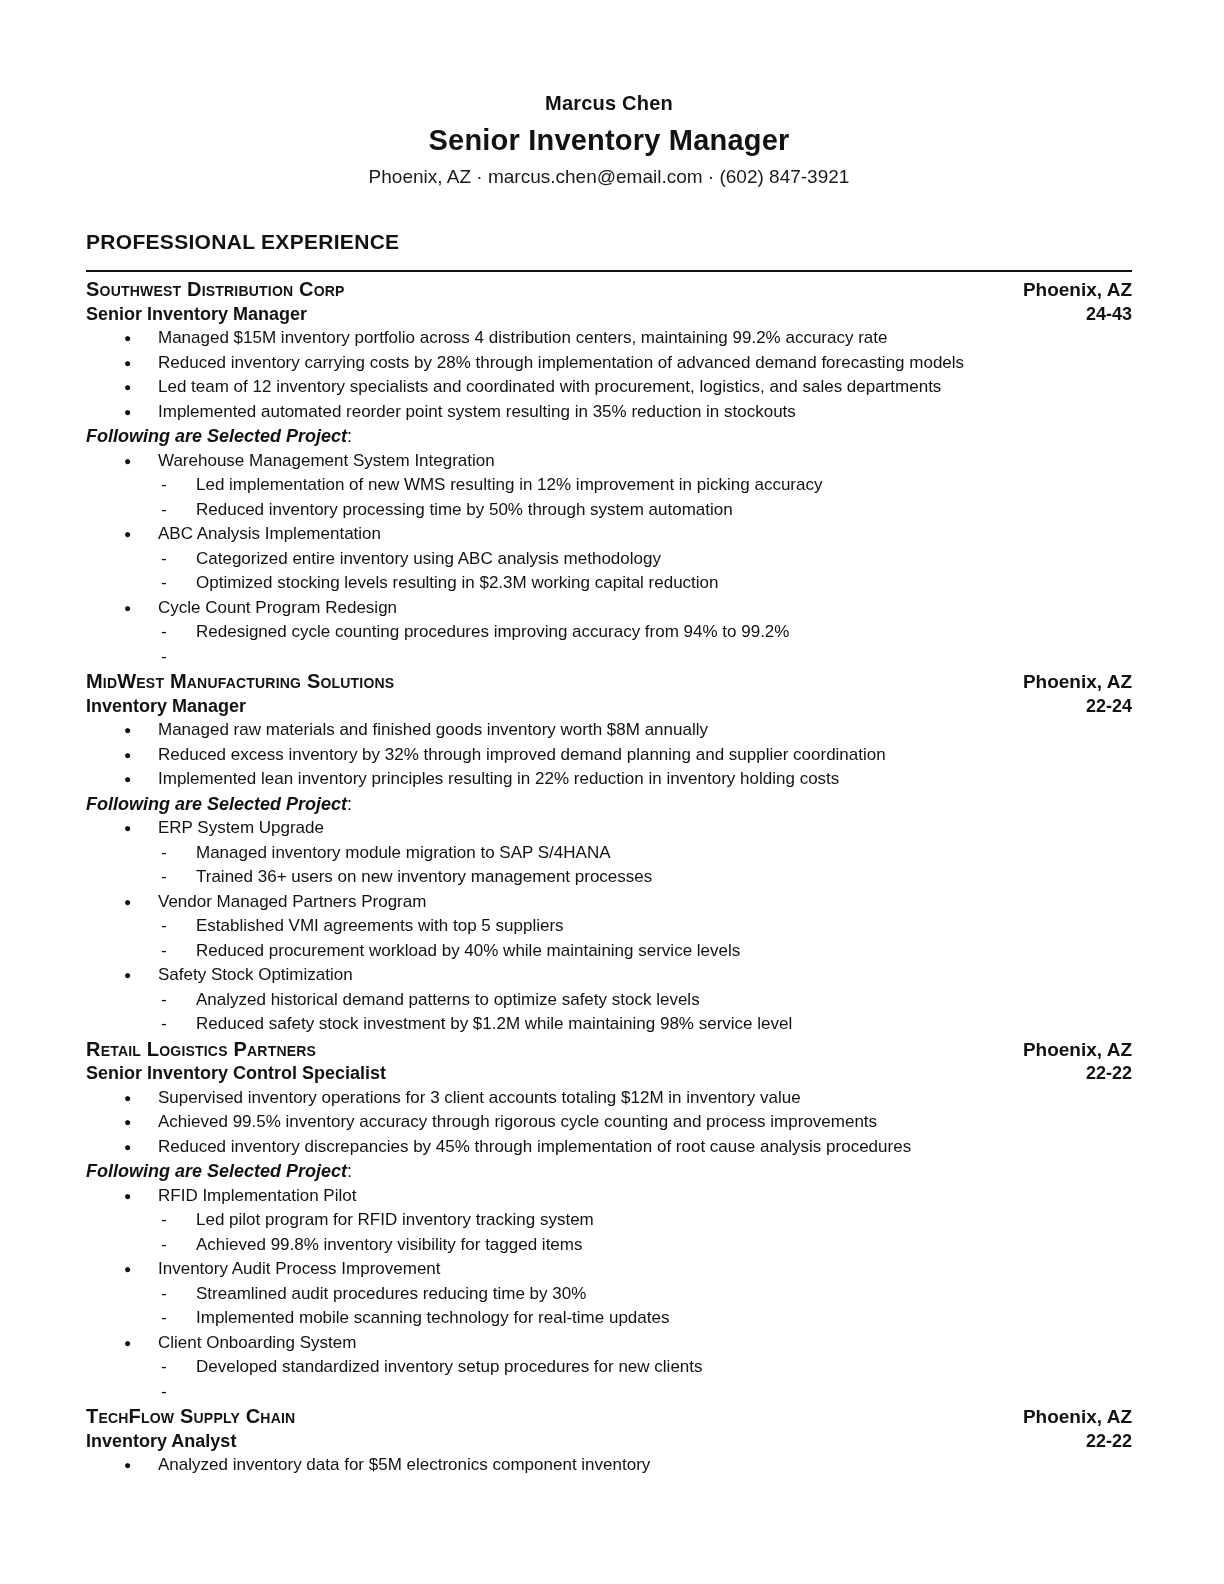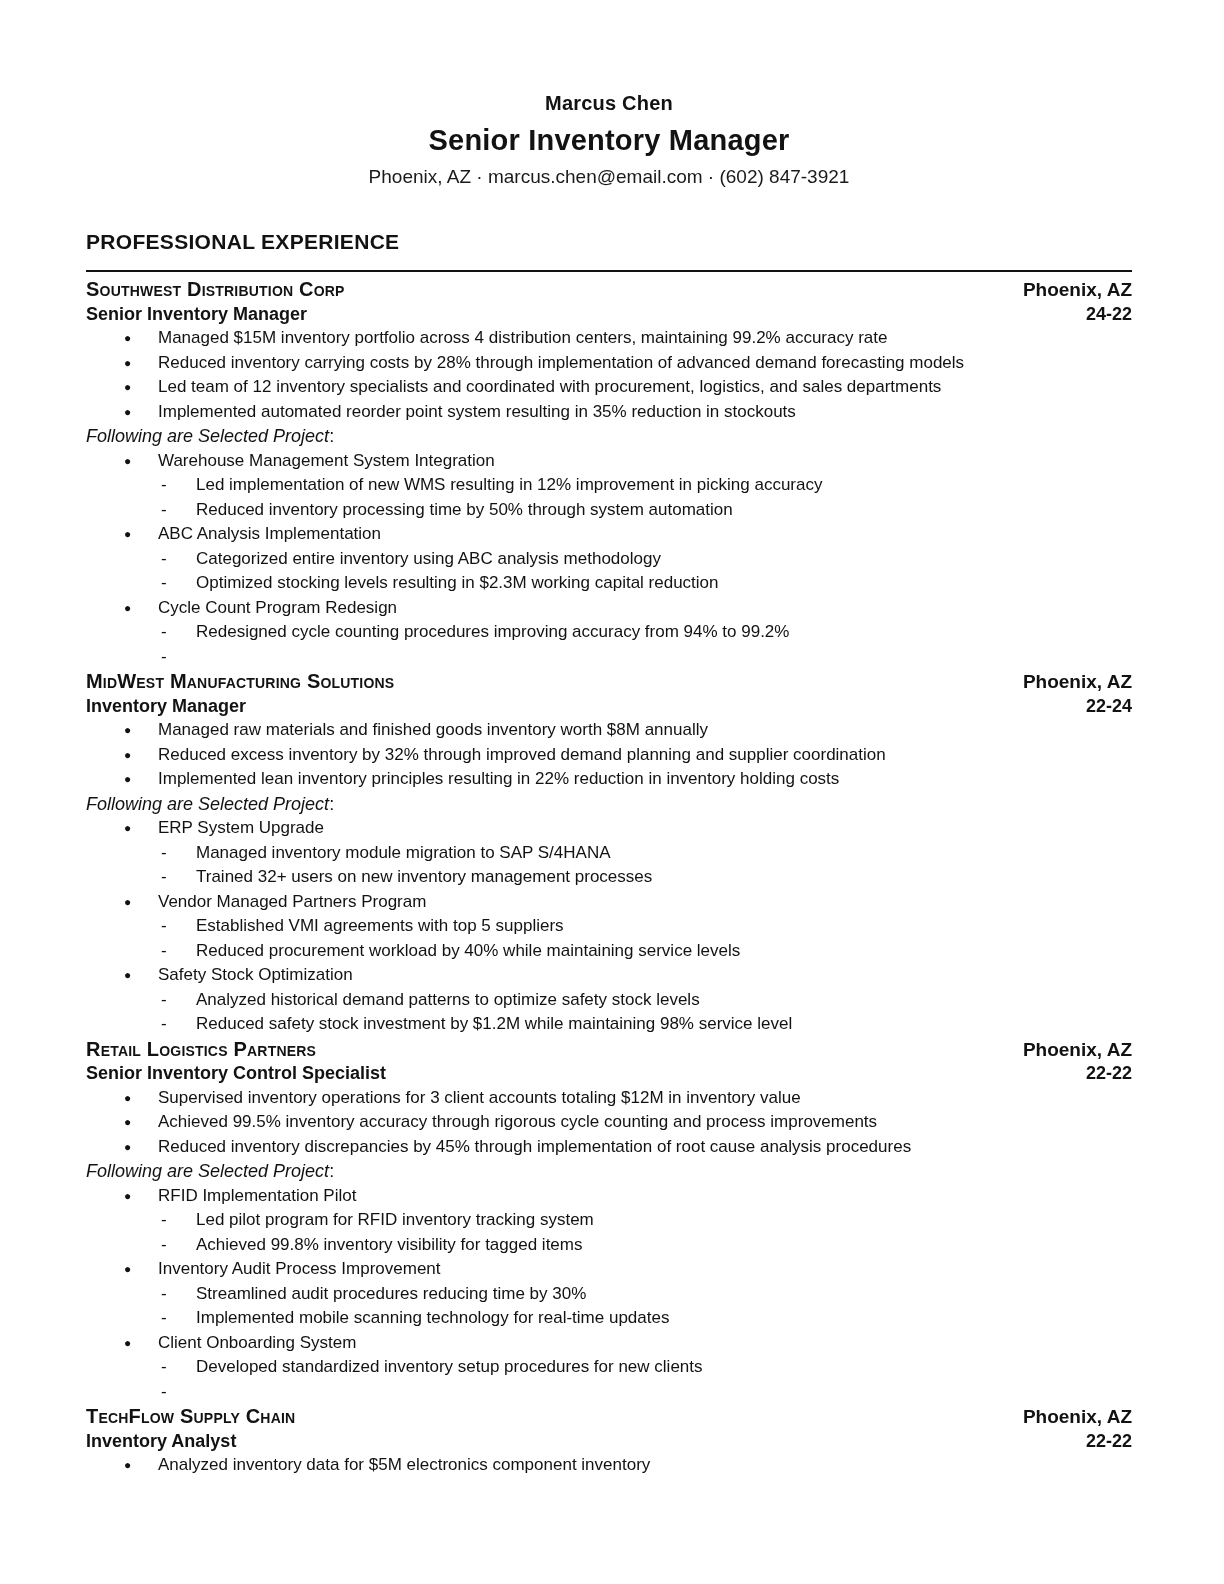--- a/index.html
+++ b/index.html
@@ -50,21 +50,21 @@
   ul.sublist { list-style:none; }
   li.subbullet { display:flex; align-items:flex-start; }
   li.subbullet > .marker {
     flex:none; width:38px;
     font-size:17px; line-height:24.5px; padding-left:3px;
   }
   li.subbullet > .txt { font-size:17px; line-height:24.5px; }
 
   
   .projects-label { font-size:18px; line-height:24.5px; }
-  .projects-label .lbl { font-weight:400; font-style:italic; }
+  .projects-label .lbl { font-weight:700; font-style:italic; }
   .projects-label .colon { font-weight:400; font-style:normal; }
 </style>
 </head>
 <body>
 
 <div class="page">
   <header class="rheader">
     <div class="name">Marcus Chen</div>
     <div class="ptitle">Senior Inventory Manager</div>
     <div class="contact">Phoenix, AZ · marcus.chen@email.com · (602) 847-3921</div>
@@ -73,21 +73,21 @@
   <section>
     <h3 class="section-title">PROFESSIONAL EXPERIENCE</h3>
     <div id="jobs">
   <div class="job">
     <div class="jobhead">
       <span class="company">Southwest Distribution Corp</span>
       <span class="loc">Phoenix, AZ</span>
     </div>
     <div class="jobhead">
       <span class="jobtitle">Senior Inventory Manager</span>
-      <span class="dates">24-22</span>
+      <span class="dates">24-43</span>
     </div>
     <ul class="bullets">
             <li class="bullet">
               <span class="marker">●</span>
               <div class="content">
                 <span class="txt">Managed $15M inventory portfolio across 4 distribution centers, maintaining 99.2% accuracy rate</span>
               </div>
             </li>
             <li class="bullet">
               <span class="marker">●</span>
@@ -199,21 +199,21 @@
               <span class="marker">●</span>
               <div class="content">
                 <span class="txt">ERP System Upgrade</span>
                 <ul class="sublist">
                   <li class="subbullet">
                     <span class="marker">-</span>
                     <span class="txt">Managed inventory module migration to SAP S/4HANA</span>
                   </li>
                   <li class="subbullet">
                     <span class="marker">-</span>
-                    <span class="txt">Trained 32+ users on new inventory management processes</span>
+                    <span class="txt">Trained 36+ users on new inventory management processes</span>
                   </li>
                 </ul>
               </div>
             </li>
             <li class="bullet">
               <span class="marker">●</span>
               <div class="content">
                 <span class="txt">Vendor Managed Partners Program</span>
                 <ul class="sublist">
                   <li class="subbullet">

